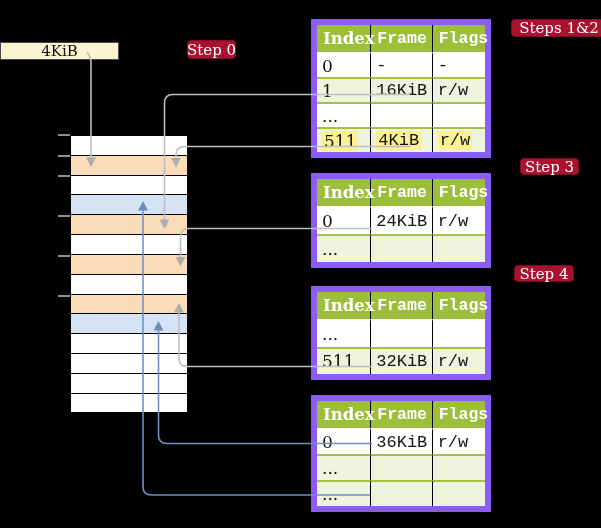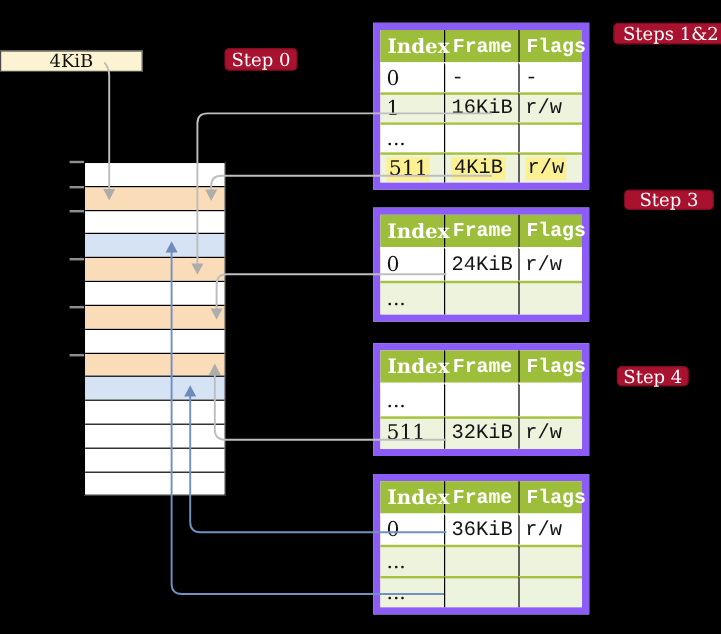--- a/index.html
+++ b/index.html
@@ -9,24 +9,24 @@
   
   .mem-label{position:absolute;left:0;top:42px;width:117px;height:16px;
              background:#FCF3D2;border:1px solid #4a4a4a;
              display:flex;align-items:center;justify-content:center;
              font-size:15px;color:#111;}
 
   
   .badge{position:absolute;background:#A8122F;border:1.5px solid #7E0C22;border-radius:4px;
          color:#fff;display:flex;align-items:center;justify-content:center;
          font-size:15px;white-space:nowrap;padding:0 4px;height:16px;box-sizing:border-box;}
-  .badge-step0 {left:187px;top:40px;width:61px;height:19px;}
+  .badge-step0 {left:187px;top:40px;width:49px;height:19px;}
   .badge-steps12{left:511px;top:19px;width:96px;height:18px;}
-  .badge-step3 {left:520px;top:158px;width:75px;height:17px;}
-  .badge-step4 {left:514px;top:265px;width:60px;height:17px;margin-top:40px;}
+  .badge-step3 {left:520px;top:158px;width:59px;height:17px;}
+  .badge-step4 {left:514px;top:265px;width:60px;height:17px;}
 
   
   .memory{position:absolute;left:70px;top:135px;width:116.4px;height:276.4px;
           border:1.8px solid #000;background:#fff;display:flex;flex-direction:column;}
   .mrow{flex:1;border-top:1.8px solid #000;}
   .mrow:first-child{border-top:none;}
   .mrow.free {background:#ffffff;}
   .mrow.table{background:#FBDCB8;}
   .mrow.frame{background:#D6E3F5;}
   .tick{position:absolute;left:58px;width:12px;height:2px;background:#8f8f8f;}

